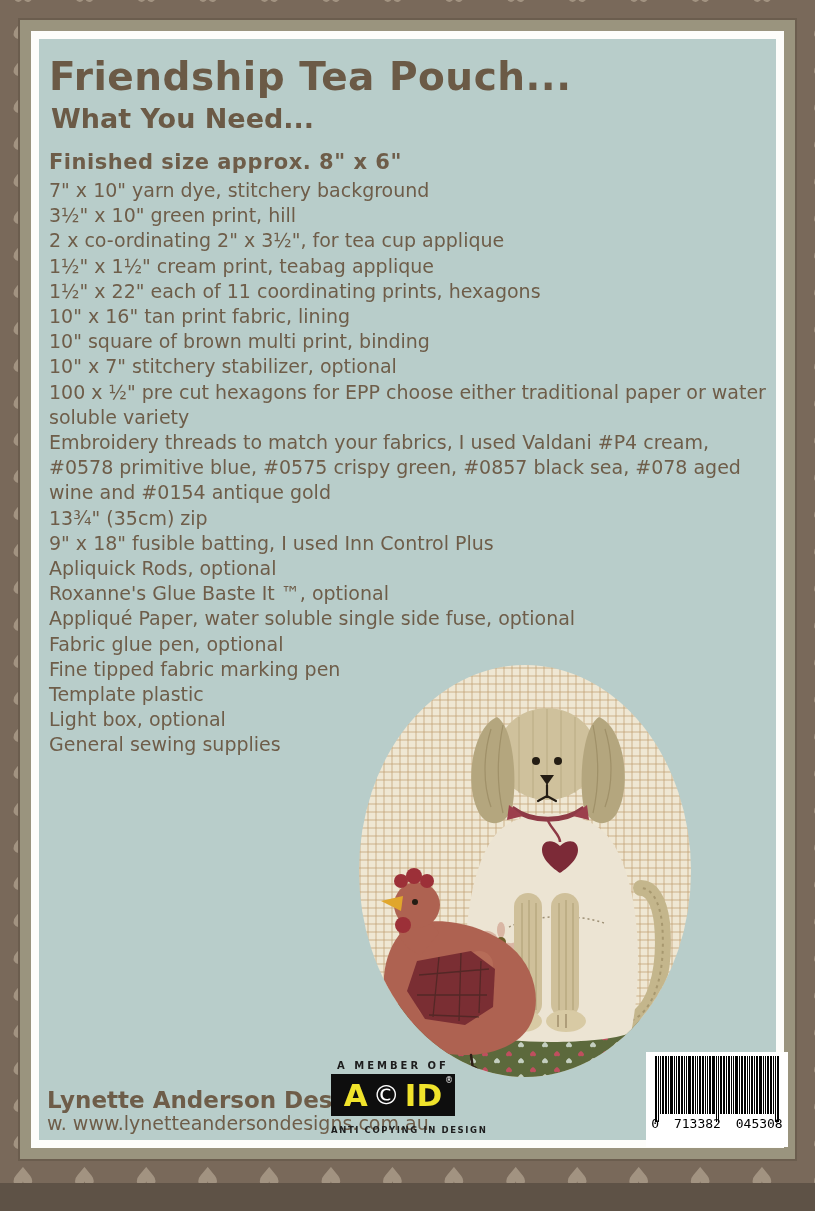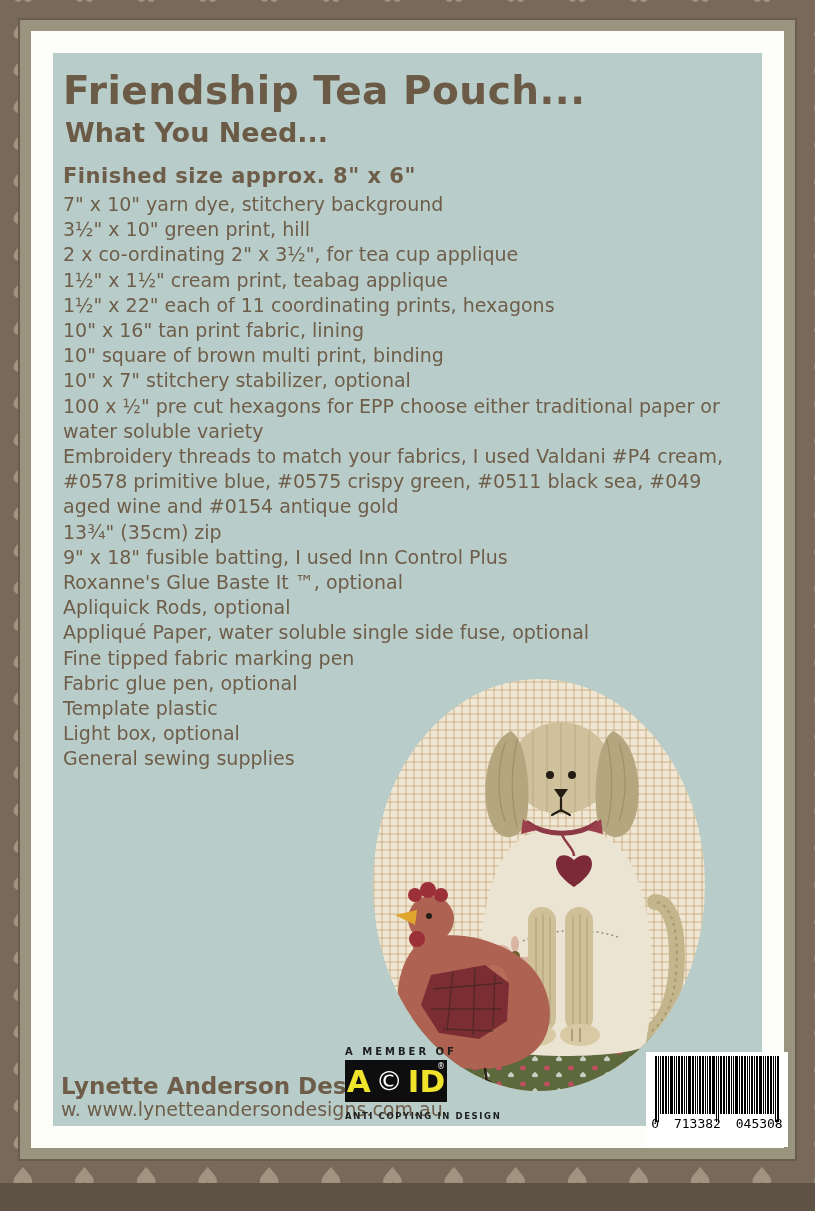--- a/index.html
+++ b/index.html
@@ -13,21 +13,21 @@
     color:rgba(196,183,162,0.55);font-size:26px;line-height:37px;
     letter-spacing:15px;word-break:break-all;transform:rotate(180deg);
     user-select:none;
   }
   .bottom-strip{position:absolute;left:0;right:0;bottom:0;height:28px;background:#5e5246;z-index:1;}
   
   .frame-olive{
     position:absolute;left:18px;top:18px;right:18px;bottom:50px;
     background:#9a947e;border:2px solid #6b5d4e;padding:11px;box-sizing:border-box;z-index:2;
   }
-  .frame-white{background:#fdfdfa;height:100%;padding:22px;box-sizing:border-box;}
+  .frame-white{background:#fdfdfa;height:100%;padding:8px;box-sizing:border-box;}
   .panel{
     background:#b8cdca;height:100%;position:relative;box-sizing:border-box;
     padding:2px 10px;color:#6e5d49;overflow:hidden;
   }
   .title{font-size:39px;font-weight:bold;color:#6b5a46;margin:13px 0 0 0;letter-spacing:.5px;}
   .subtitle{font-size:27px;font-weight:bold;color:#6b5a46;margin:4px 0 0 2px;}
   .finished{font-size:21px;font-weight:bold;margin:16px 0 4px 0;letter-spacing:.5px;}
   .materials{font-size:19px;line-height:25.2px;max-width:730px;}
   
   .oval{
@@ -37,21 +37,21 @@
     background-image:
       repeating-linear-gradient(0deg, rgba(193,160,115,.38) 0 2px, transparent 2px 8px),
       repeating-linear-gradient(90deg, rgba(193,160,115,.38) 0 2px, transparent 2px 8px);
   }
   .oval svg{position:absolute;inset:0;}
   
   .contact{position:absolute;left:8px;bottom:6px;z-index:3;}
   .contact-name{font-size:23px;font-weight:bold;line-height:24px;}
   .contact-line{font-size:19px;line-height:22px;}
   
-  .acid{position:absolute;left:292px;bottom:5px;width:102px;text-align:center;z-index:3;}
+  .acid{position:absolute;left:292px;bottom:5px;width:124px;text-align:center;z-index:3;}
   .acid-top{font-size:10px;font-weight:bold;letter-spacing:3px;color:#1d1d1d;margin-bottom:3px;white-space:nowrap;}
   .acid-box{position:relative;background:#0e0e0e;height:42px;display:flex;align-items:center;justify-content:center;gap:5px;}
   .acid-a,.acid-id{color:#f0e32b;font-size:31px;font-weight:bold;line-height:42px;}
   .acid-c{color:#ffffff;font-size:27px;line-height:42px;}
   .acid-reg{position:absolute;top:2px;right:2px;color:#fff;font-size:8px;}
   .acid-bottom{font-size:8.5px;font-weight:bold;letter-spacing:1.6px;color:#1d1d1d;margin-top:9px;white-space:nowrap;}
   
   .barcode{
     position:absolute;left:646px;top:1052px;width:142px;height:95px;
     background:#ffffff;z-index:10;box-sizing:border-box;padding-top:4px;
@@ -83,28 +83,28 @@
         <div class="materials">
             <div>7" x 10" yarn dye, stitchery background</div>
             <div>3½" x 10" green print, hill</div>
             <div>2 x co-ordinating 2" x 3½", for tea cup applique</div>
             <div>1½" x 1½" cream print, teabag applique</div>
             <div>1½" x 22" each of 11 coordinating prints, hexagons</div>
             <div>10" x 16" tan print fabric, lining</div>
             <div>10" square of brown multi print, binding</div>
             <div>10" x 7" stitchery stabilizer, optional</div>
             <div>100 x ½" pre cut hexagons for EPP choose either traditional paper or water soluble variety</div>
-            <div>Embroidery threads to match your fabrics, I used Valdani #P4 cream, #0578 primitive blue, #0575 crispy green, #0511 black sea, #049 aged wine and #0154 antique gold</div>
+            <div>Embroidery threads to match your fabrics, I used Valdani #P4 cream, #0578 primitive blue, #0575 crispy green, #0857 black sea, #078 aged wine and #0154 antique gold</div>
             <div>13¾" (35cm) zip</div>
             <div>9" x 18" fusible batting, I used Inn Control Plus</div>
+            <div>Apliquick Rods, optional</div>
             <div>Roxanne's Glue Baste It ™, optional</div>
-            <div>Apliquick Rods, optional</div>
             <div>Appliqué Paper, water soluble single side fuse, optional</div>
+            <div>Fabric glue pen, optional</div>
             <div>Fine tipped fabric marking pen</div>
-            <div>Fabric glue pen, optional</div>
             <div>Template plastic</div>
             <div>Light box, optional</div>
             <div>General sewing supplies</div>
           </div>
 
         <div class="oval">
           <svg viewBox="0 0 332 412" width="332" height="412" xmlns="http://www.w3.org/2000/svg">
             <defs>
               <pattern id="hh" width="24" height="16" patternUnits="userSpaceOnUse">
                 <rect width="24" height="16" fill="#5c693c"></rect>

